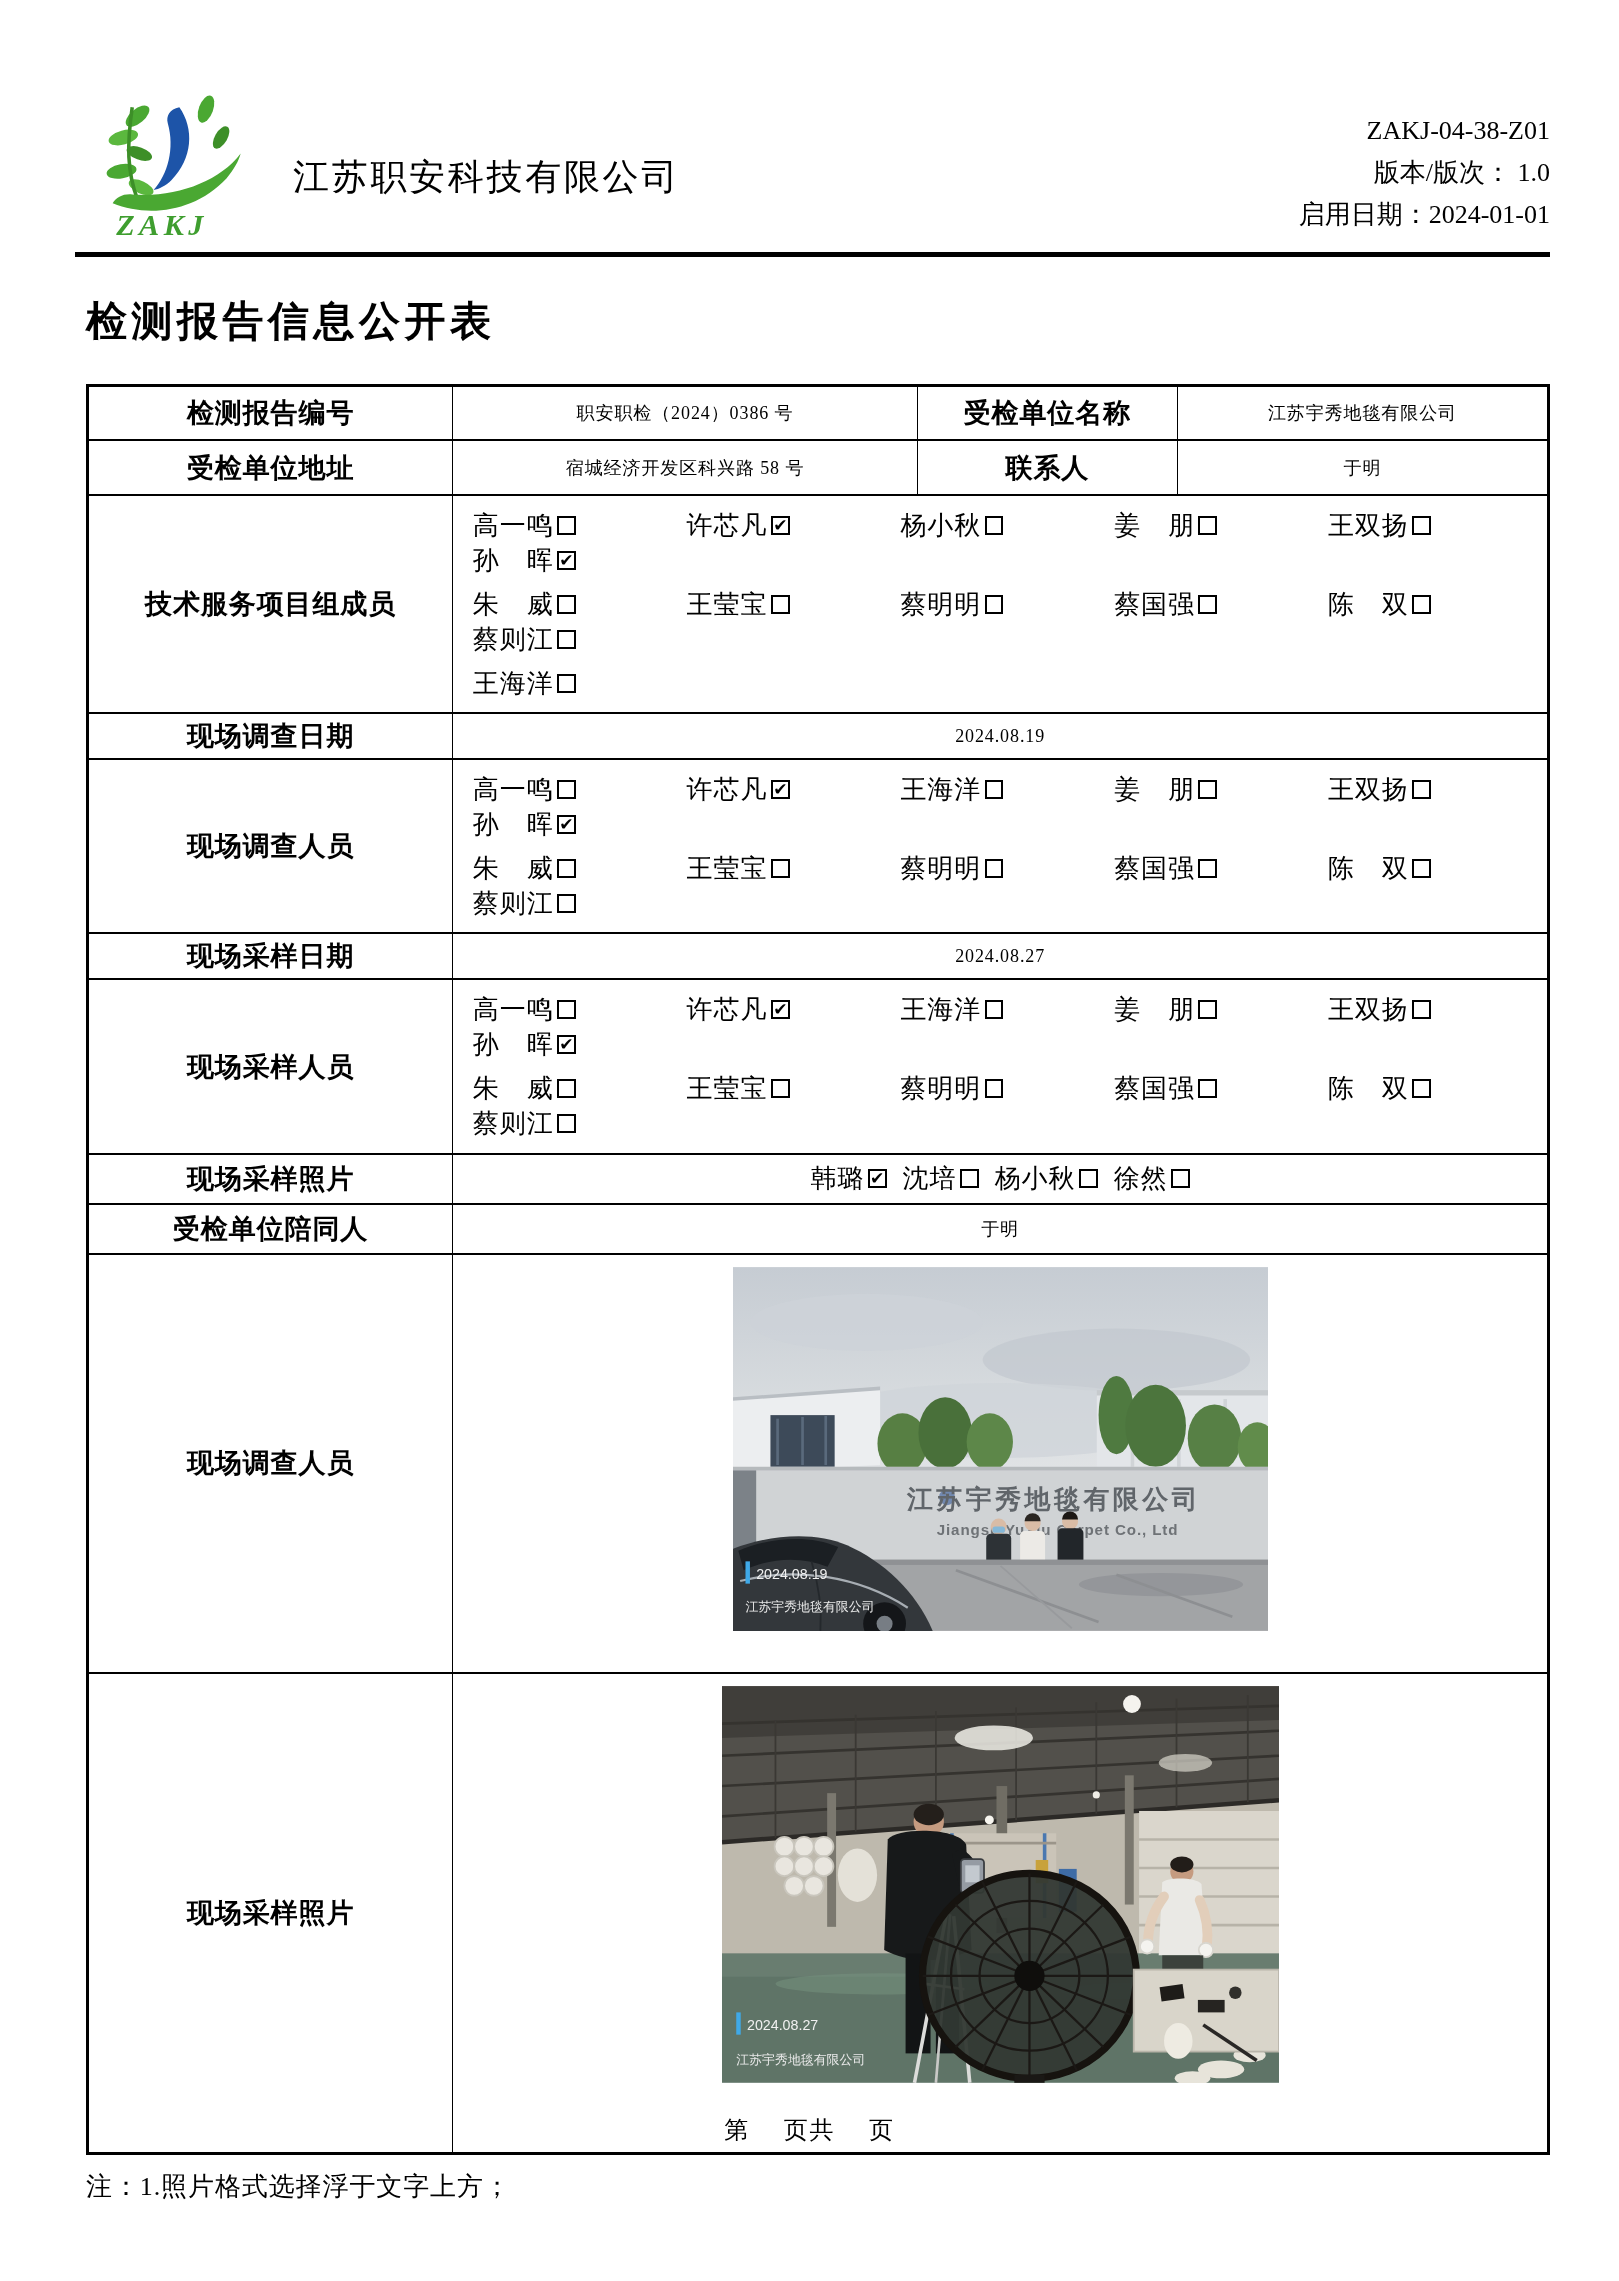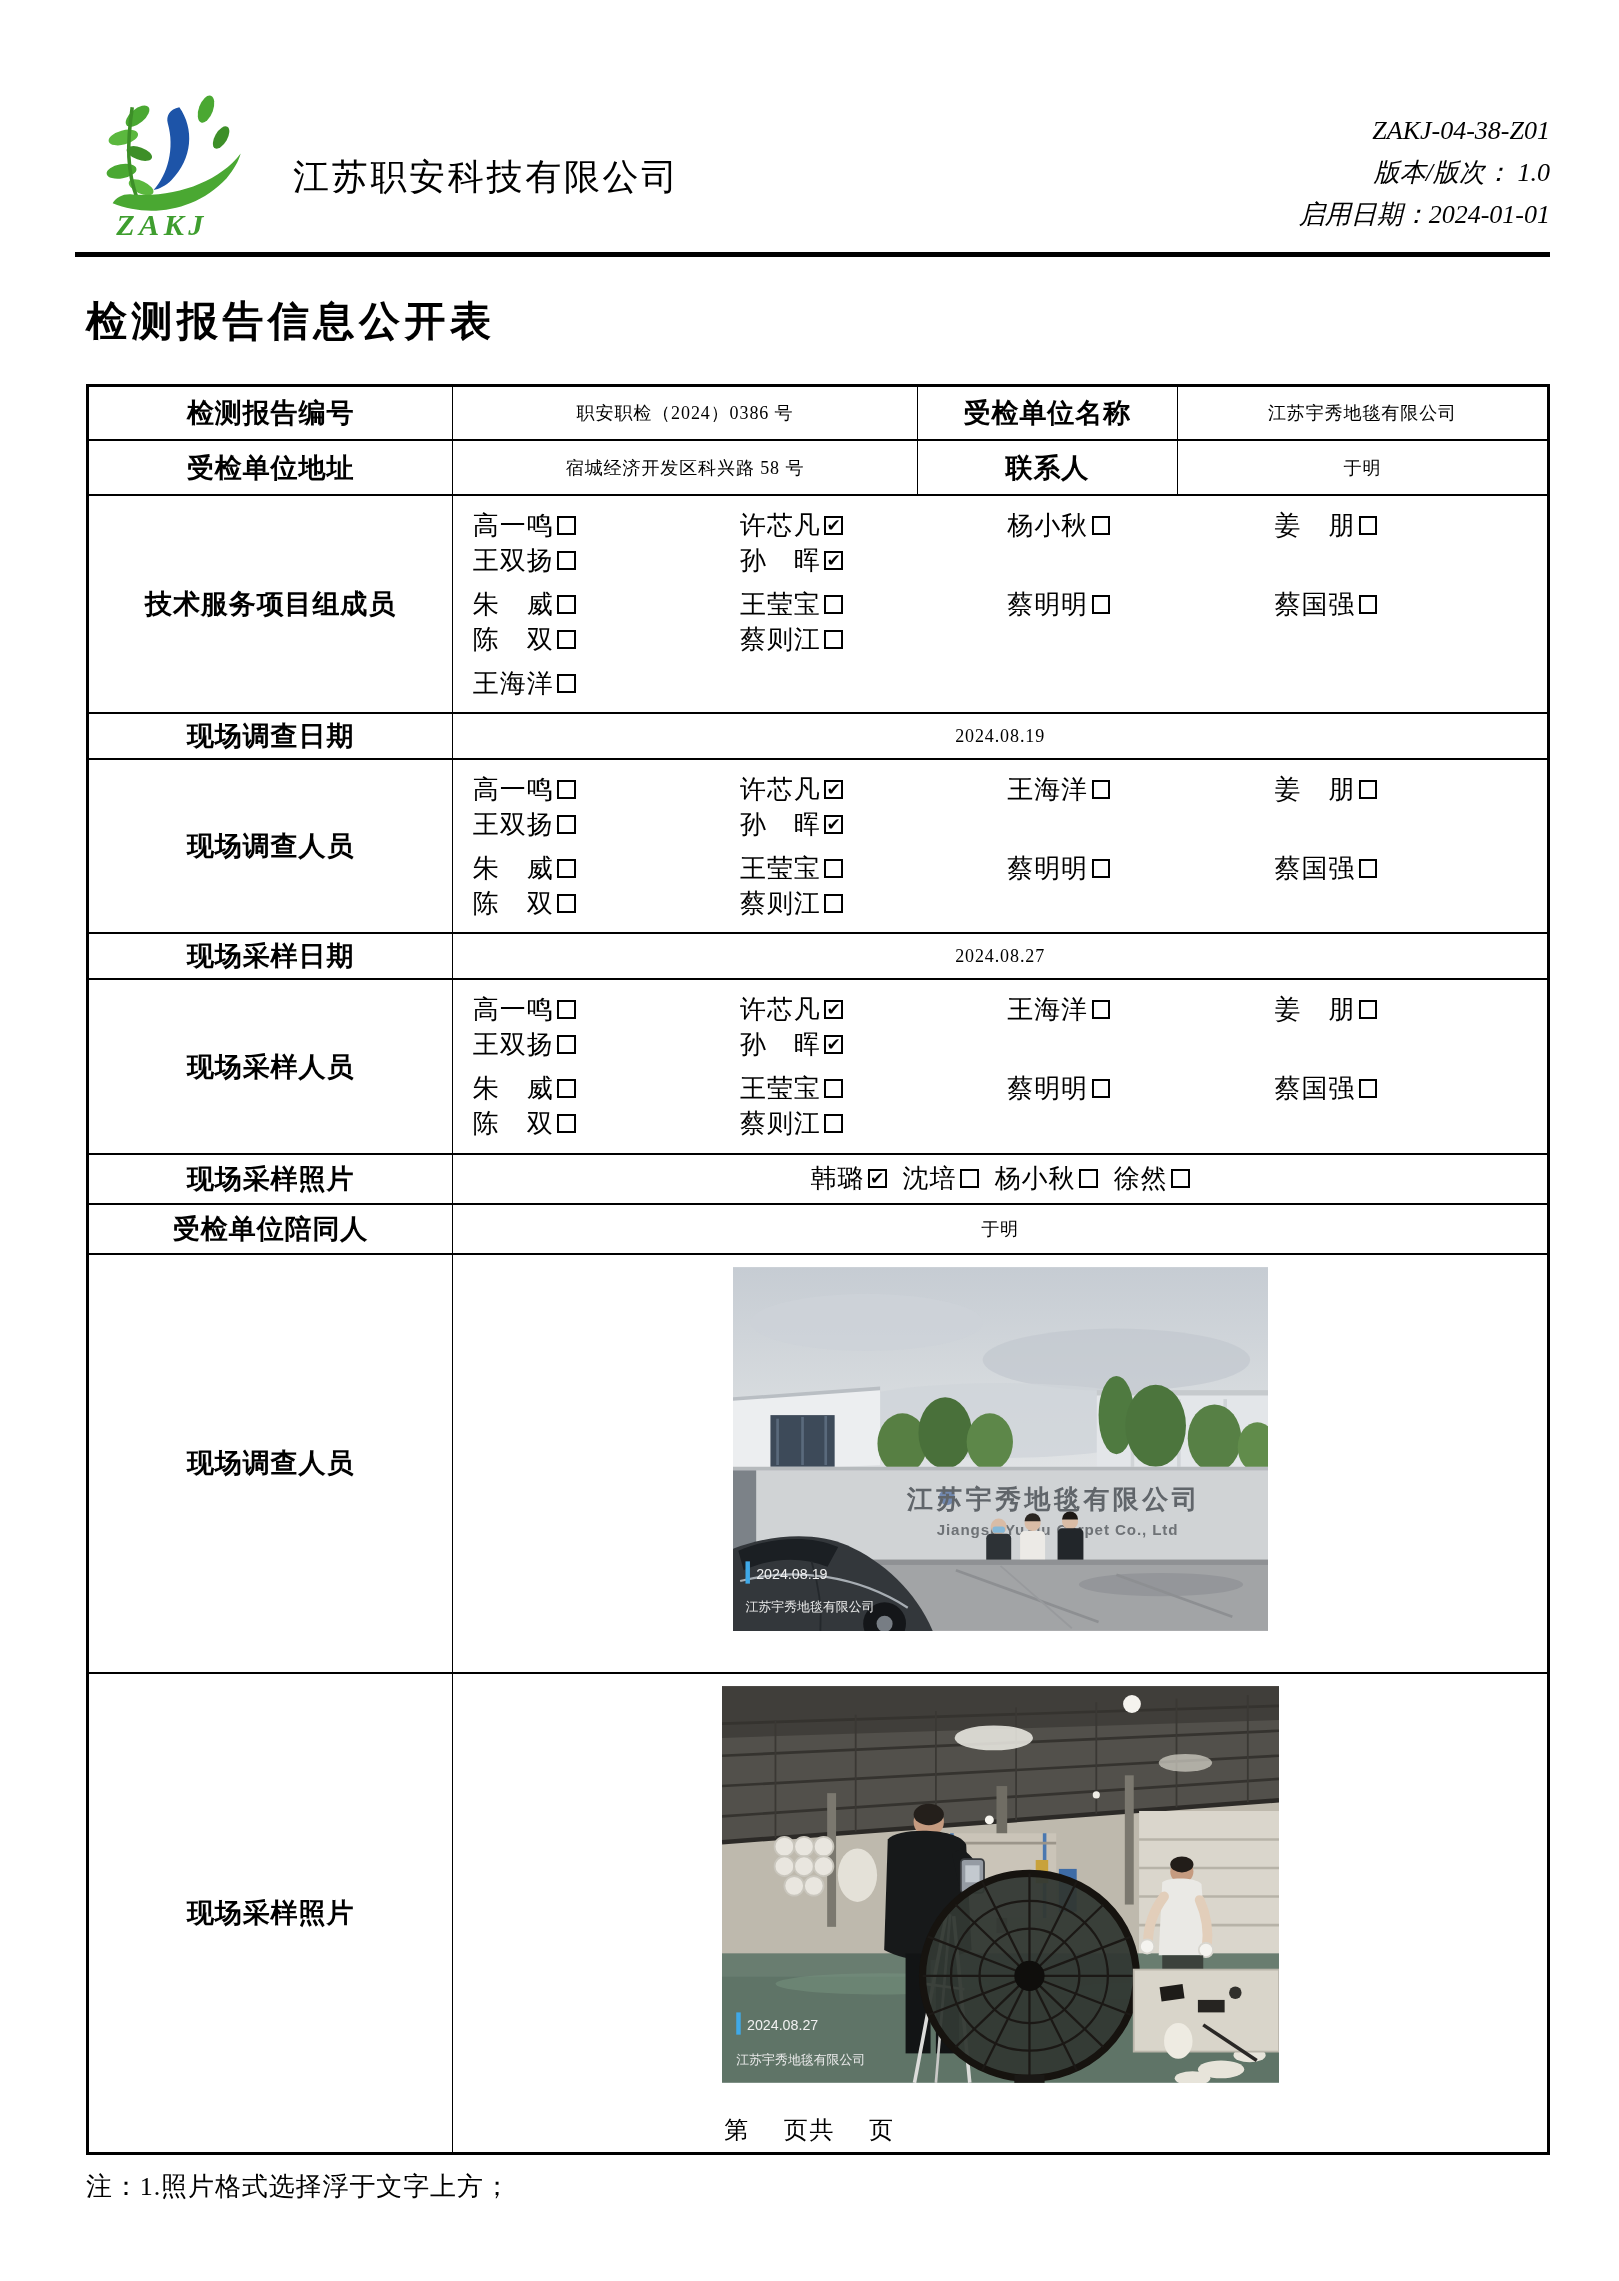--- a/index.html
+++ b/index.html
@@ -7,41 +7,41 @@
   body {
     height:2281px; background:#fff; color:#000; position:relative;
     font-family:"Liberation Serif", serif;
   }
   .page { padding:0 69px 0 86px; }
 
   
   .header { margin-top:82px; display:flex; align-items:center; }
   .logo { width:200px; flex:0 0 auto; }
   .company { font-size:36px; letter-spacing:2.7px; margin-left:7px; margin-top:27px; }
-  .hinfo { margin-left:auto; text-align:right; font-size:26px; line-height:1.62; margin-top:19px;font-style:italic; }
+  .hinfo { margin-left:auto; text-align:right; font-size:26px; line-height:1.62; margin-top:19px; }
   .rule { height:4.5px; background:#000; margin-top:7.1px; margin-left:-10.7px; }
 
   
   .title {
     text-align:left; font-family:"Liberation Sans", sans-serif; font-weight:bold;
     font-size:41px; letter-spacing:4.5px; margin:37px 0 35px;
   }
 
   
   table { width:100%; border-collapse:collapse; table-layout:fixed; border:3.6px solid #000; }
   td { border:solid #000; border-width:2.7px 1.8px; vertical-align:middle; overflow:hidden; }
   .lbl {
     font-family:"Liberation Sans", sans-serif; font-weight:bold;
     font-size:27px; text-align:center; letter-spacing:0.9px;
   }
   .val { font-size:18px; text-align:center; letter-spacing:0.9px; }
   .h62 { height:55px; } .h168 { height:150px; } .h52 { height:46px; }
   .h108 { height:96px; } .h56 { height:50px; }
   .namescell { padding:7.1px 5.3px 7.1px 19.6px; }
-  .name-line { display:grid; grid-template-columns:repeat(4,1fr); align-items:center; padding:4.5px 0; }
+  .name-line { display:grid; grid-template-columns:repeat(5,1fr); align-items:center; padding:4.5px 0; }
   .person { display:inline-flex; align-items:center; white-space:nowrap; }
   .pname { font-size:26px; letter-spacing:0.9px; }
   .cb {
     width:18.7px; height:18.7px; border:2.7px solid #000; margin-left:3.6px; flex:0 0 auto;
     display:inline-flex; align-items:center; justify-content:center;
     font-size:17px; font-weight:bold; line-height:1; font-family:"DejaVu Sans", sans-serif;
   }
   .names-center { padding:3.6px 0; }
   .names-center .name-line { display:flex; justify-content:center; gap:16px; padding:0; }
   .photocell { text-align:center; vertical-align:top; padding-top:12.5px; }

